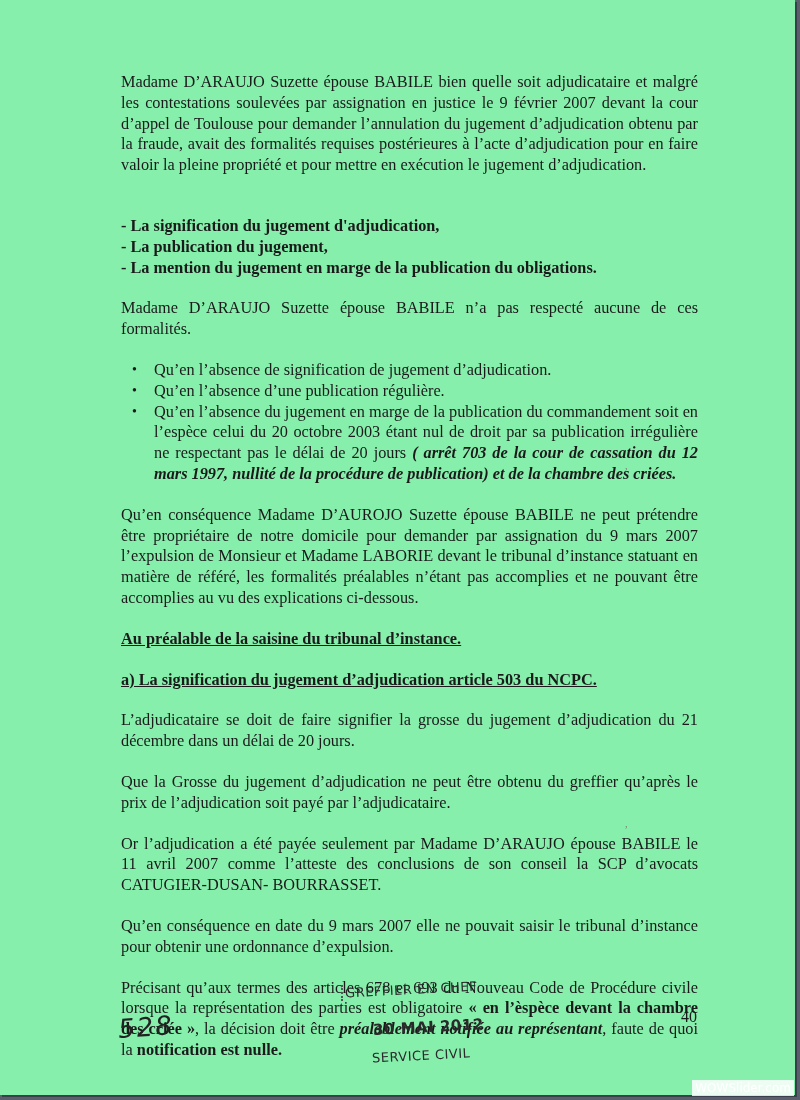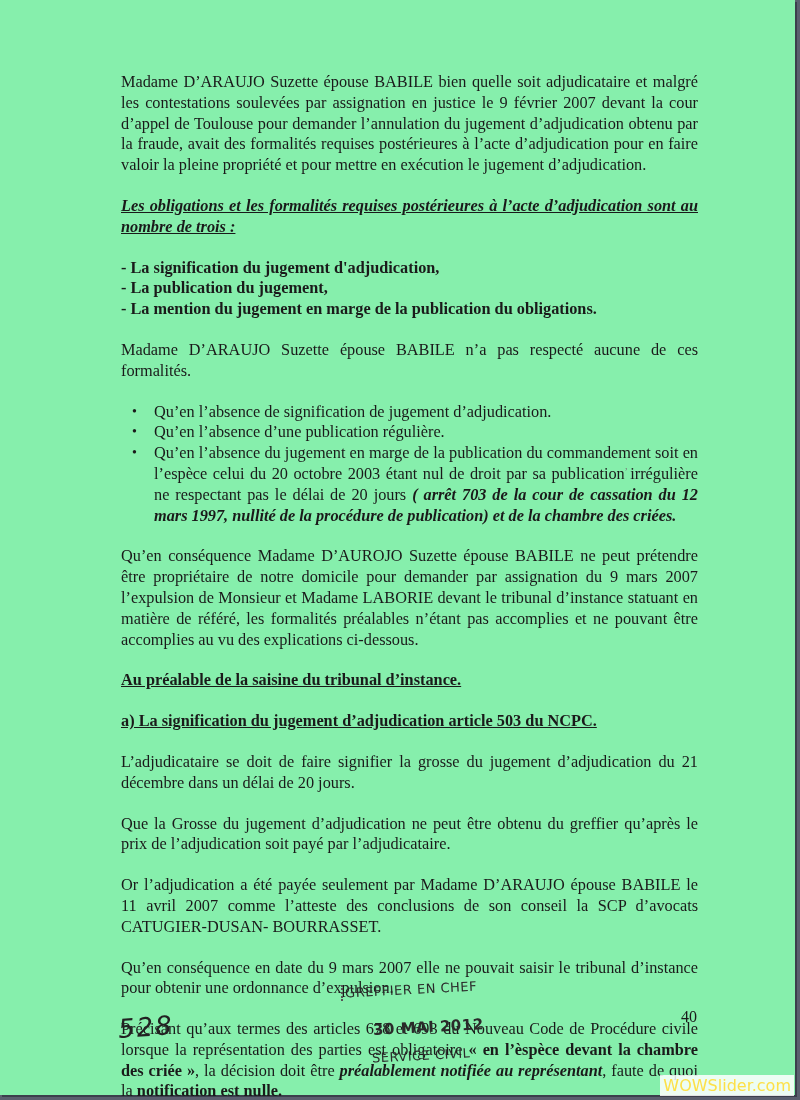--- a/index.html
+++ b/index.html
@@ -42,33 +42,32 @@
   .stamp3 { left: 372px; top: 1048px; font-size: 13px; transform: rotate(-3deg); }
   .stamp-mark { position: absolute; left: 341px; top: 985px; width: 2px; height: 16px; border-left: 2px dotted #555; }
   .handwritten {
     position: absolute; left: 118px; top: 1012px;
     font-family: "DejaVu Sans", sans-serif; font-size: 26px; color: #222;
     font-style: italic; transform: rotate(-4deg); letter-spacing: 2px; font-weight: lighter;
   }
   .page-number { position: absolute; left: 681px; top: 1008px; font-size: 16px; }
   .watermark {
     position: absolute; right: 6px; bottom: 4px;
-    font-family: "DejaVu Sans", sans-serif; font-size: 16px; color: #fde047;
+    font-family: "DejaVu Sans", sans-serif; font-size: 12px; color: #ffffff;
     background: rgba(255,255,255,0.85); padding: 1px 3px;
   }
   .speck { position: absolute; color: #777; font-size: 10px; }
 </style>
 </head>
 <body>
 
 <div class="page">
   <div class="content">
     <p>Madame D’ARAUJO Suzette épouse BABILE bien quelle soit adjudicataire et malgré les contestations soulevées par assignation en justice le 9 février 2007 devant la cour d’appel de Toulouse pour demander l’annulation du jugement d’adjudication obtenu par la fraude,  avait des formalités requises postérieures à l’acte d’adjudication pour en faire valoir la pleine propriété et pour mettre en exécution le jugement d’adjudication.</p>
     <div class="gap"></div>
-    <p class="heading-ul">Les obligations et les formalités requises postérieures à l’acte d’adjudication sont au nombre de trois :</p>
     <div class="gap"></div>
     <ul class="dash-list">
       <li>- La signification du jugement d'adjudication,</li>
       <li>- La publication du jugement,</li>
       <li>- La mention du jugement en marge de la publication du obligations.</li>
     </ul>
     <div class="gap"></div>
     <p>Madame D’ARAUJO Suzette épouse BABILE n’a pas respecté aucune de ces formalités.</p>
     <div class="gap"></div>
     <ul class="bullet-list">

